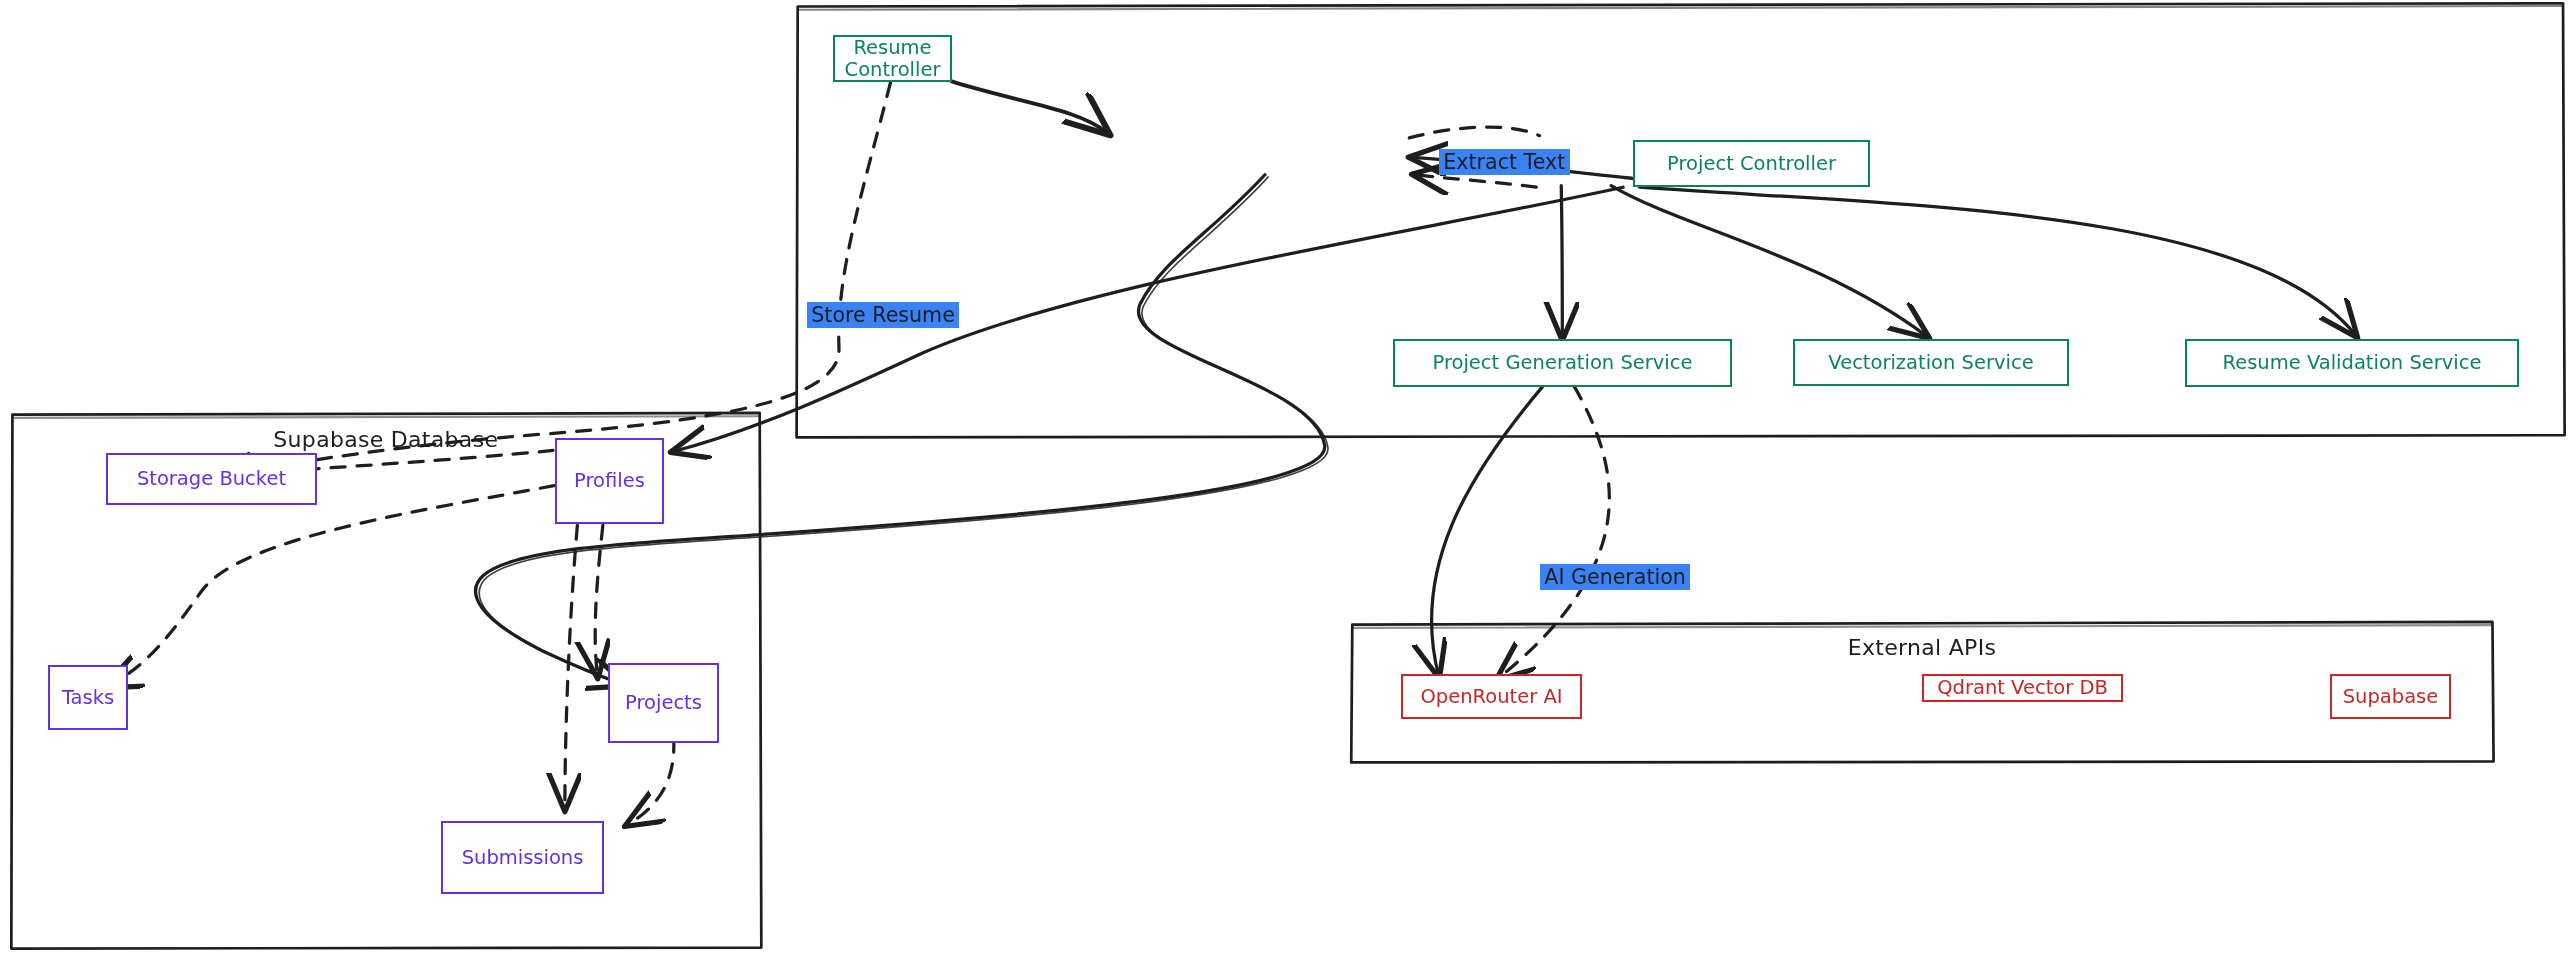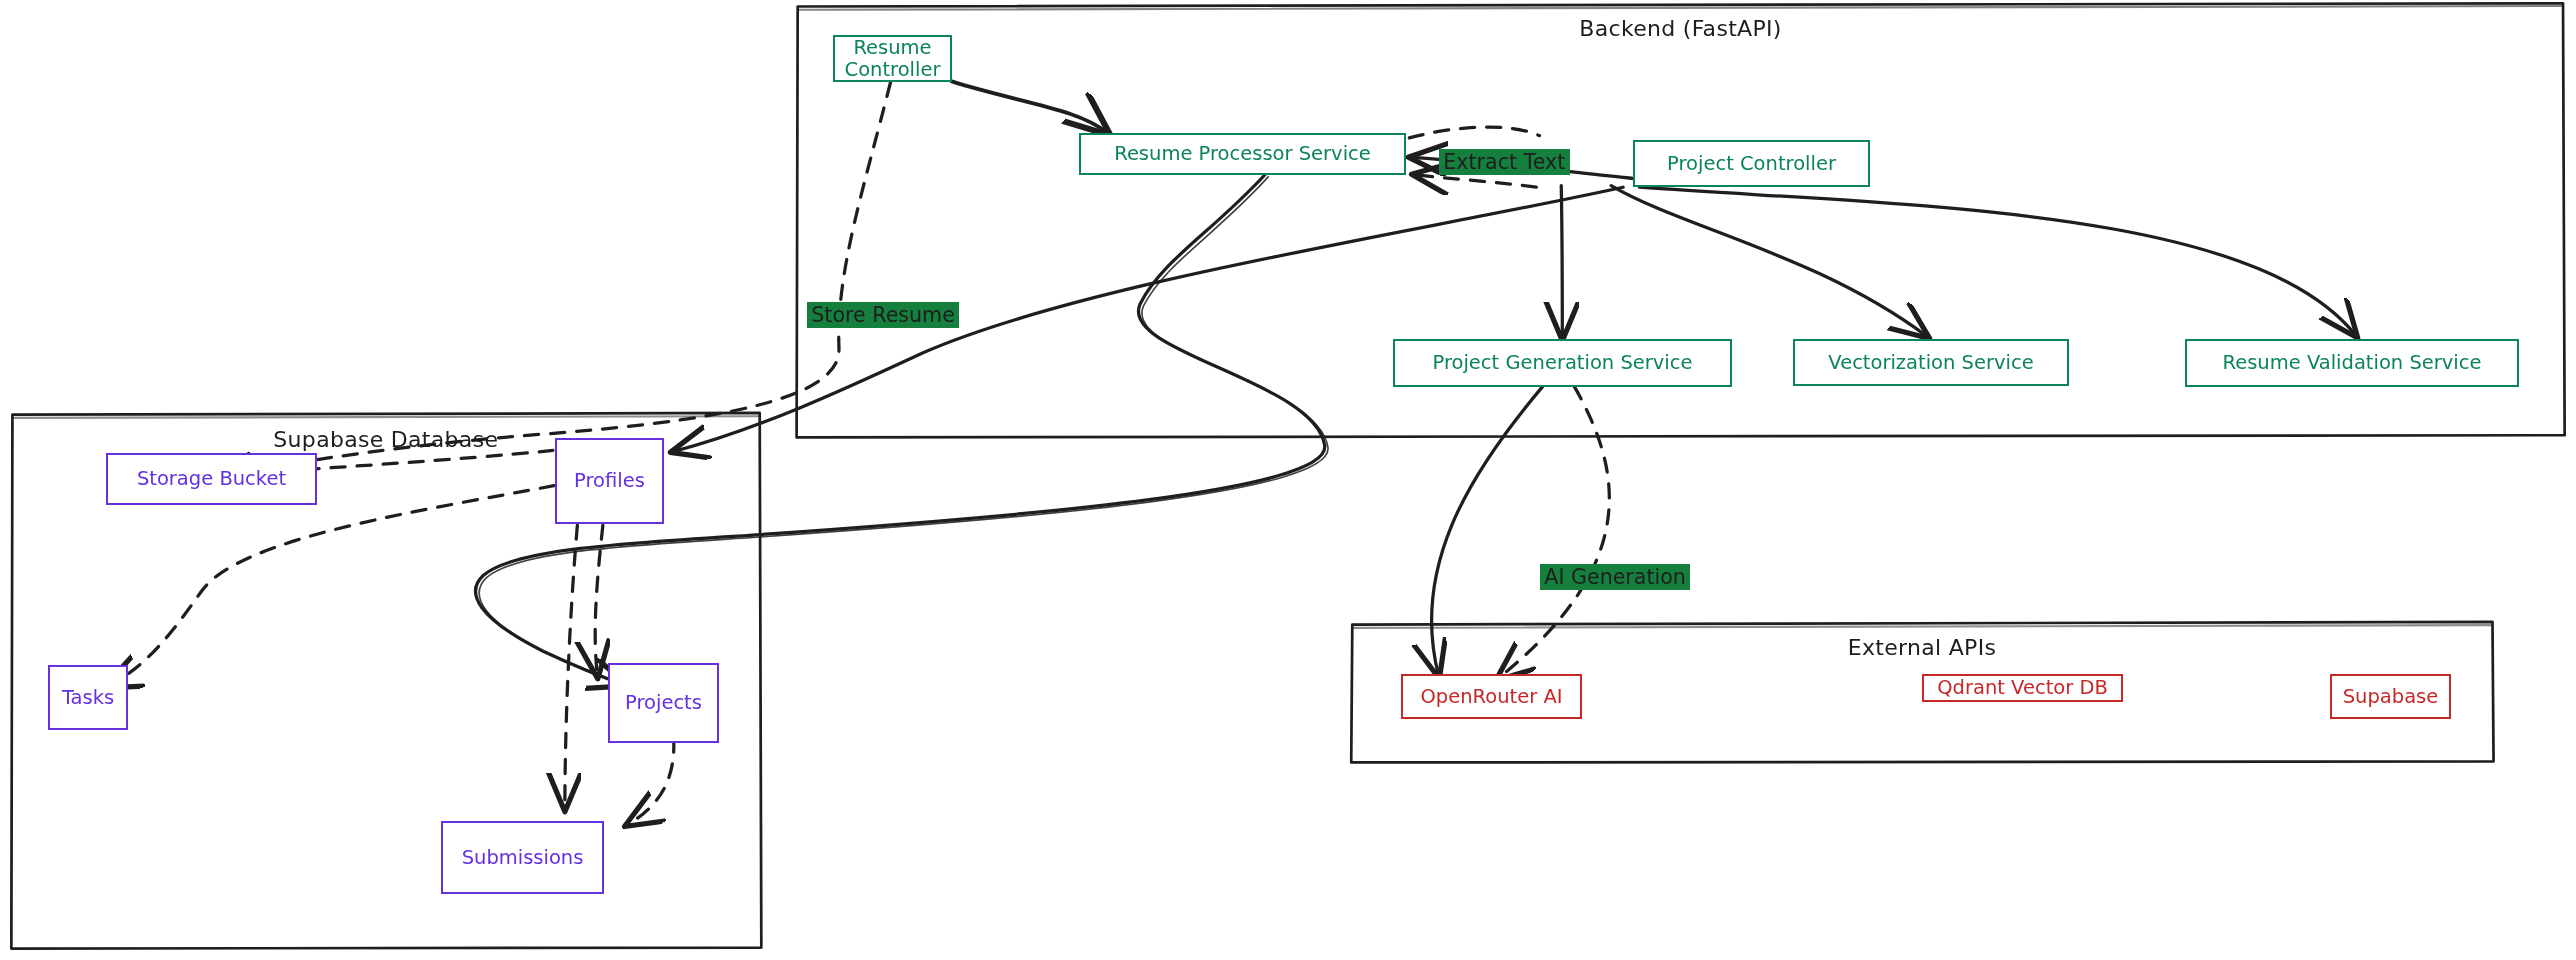--- a/index.html
+++ b/index.html
@@ -44,21 +44,21 @@
 
   .n-green{border:2.7px solid #0b8457;color:#0b8457;align-items:center;}
   .n-purple{border:2.7px solid #6430e0;color:#6430e0;}
   .n-red{border:2.7px solid #c62828;color:#c62828;}
 
   .edge-label{
     position:absolute;
     color:#1e1e1e;
     font-size:20.6px;
     white-space:nowrap;
-    background:#15803d;
+    background:#3b82f6;
     padding:1.1px 4.3px;
   }
 </style>
 </head>
 <body>
 
 <div id="canvas">
 
   <svg id="edges" viewBox="0 0 4745 1769" xmlns="http://www.w3.org/2000/svg">
     <defs>
@@ -117,39 +117,33 @@
       <path d="M2330,322 C2230,430 2140,480 2100,560 C2060,650 2420,700 2440,820
                C2455,905 1900,950 1400,985 C1150,1002 950,1010 890,1060
                C855,1092 880,1140 1000,1200 C1060,1228 1110,1248 1150,1262" stroke-width="6" marker-end="url(#ah)"></path>
 
       <path d="M2336,326 C2238,434 2146,486 2106,564 C2068,654 2428,704 2446,824
                C2460,908 1906,954 1406,989 C1156,1006 956,1014 896,1064
                C862,1096 888,1144 1006,1203 C1064,1231 1114,1250 1152,1264" stroke-width="3" opacity="0.85"></path>
     </g>
   </svg>
 
-  <div class="container" style="left:795px;top:4.3px;width:1771px;height:434px;">
-    <div class="container-title" style="top:12px;">Backend (FastAPI)</div>
-  </div>
 
   <div class="container" style="left:9.8px;top:413px;width:752px;height:537px;">
     <div class="container-title" style="top:13.6px;">Supabase Database</div>
   </div>
 
   <div class="container" style="left:1350px;top:623px;width:1144px;height:140px;">
     <div class="container-title" style="top:12px;">External APIs</div>
   </div>
 
   <div class="node n-green" style="left:833px;top:35px;width:119px;height:47px;font-size:19.5px;">
     <span>Resume Controller</span>
   </div>
 
-  <div class="node n-green" style="left:1079px;top:133px;width:327px;height:42px;font-size:19.5px;">
-    <span>Resume Processor Service</span>
-  </div>
 
   <div class="node n-green" style="left:1633px;top:140px;width:237px;height:47px;font-size:19.5px;">
     <span>Project Controller</span>
   </div>
 
   <div class="node n-green" style="left:1393px;top:339px;width:339px;height:48px;font-size:19.5px;">
     <span>Project Generation Service</span>
   </div>
 
   <div class="node n-green" style="left:1793px;top:339px;width:276px;height:47px;font-size:19.5px;">

